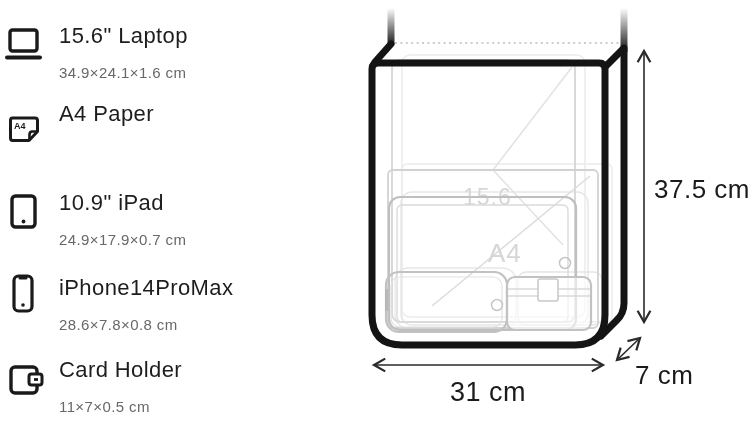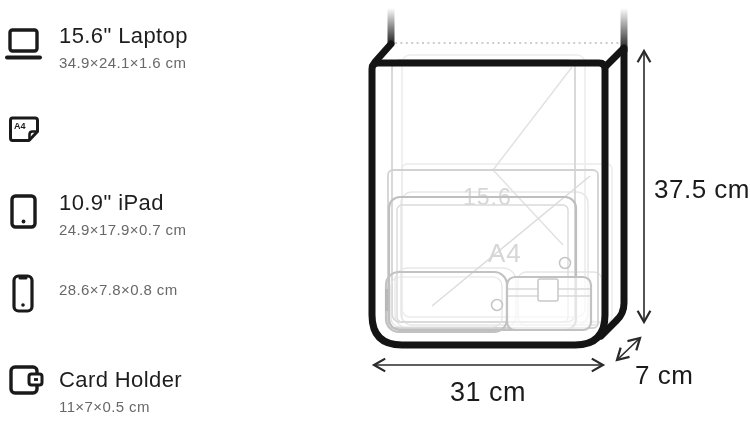--- a/index.html
+++ b/index.html
@@ -7,21 +7,21 @@
     width:750px;height:426px;position:relative;background:#ffffff;
     font-family:"Liberation Sans", sans-serif;overflow:hidden;
     -webkit-font-smoothing:antialiased;
   }
   .stage{position:absolute;inset:0;}
   .row-text{position:absolute;left:59px;}
   .row-title{
     font-size:22px;line-height:25px;color:#1d1d1f;letter-spacing:.4px;white-space:nowrap;
   }
   .row-dims{
-    font-size:15px;line-height:18px;color:#686868;letter-spacing:.4px;margin-top:6px;white-space:nowrap;
+    font-size:15px;line-height:18px;color:#686868;letter-spacing:.4px;margin-top:16px;white-space:nowrap;
   }
   .icon{position:absolute;}
   svg{display:block;}
   .diagram{position:absolute;left:350px;top:0;overflow:visible;}
   .dim-label{fill:#1b1b1b;letter-spacing:.5px;}
   .watermark{fill:#d6d6d6;letter-spacing:1px;}
 </style>
 </head>
 <body>
 
@@ -39,20 +39,21 @@
   </div>
 
   <span class="icon" style="left:8px;top:116px">
     <svg width="32" height="27" viewBox="0 0 32 27">
       <path d="M4.5,2 H27 Q29.5,2 29.5,4.5 V15.5 L21,24.5 H4.5 Q2.5,24.5 2.5,22 V4.5 Q2.5,2 4.5,2 Z" fill="none" stroke="#1a1a1a" stroke-width="3" stroke-linejoin="round"></path>
       <path d="M29,15.5 H24.5 Q21.5,15.5 21.5,18.5 V24" fill="none" stroke="#1a1a1a" stroke-width="2.6"></path>
       <text x="6" y="12.5" font-size="9" font-weight="bold" fill="#1a1a1a">A4</text>
     </svg>
   </span>
   <div class="row-text" style="top:101px">
+    <div class="row-title">A4 Paper</div>
   </div>
 
   <span class="icon" style="left:10px;top:194px">
     <svg width="27" height="35" viewBox="0 0 27 35">
       <rect x="2" y="2" width="23" height="31" rx="3.5" fill="none" stroke="#1a1a1a" stroke-width="3.4"></rect>
       <circle cx="13.5" cy="27.5" r="1.9" fill="#1a1a1a"></circle>
     </svg>
   </span>
   <div class="row-text" style="top:190px">
     <div class="row-title">10.9" iPad</div>
@@ -60,31 +61,32 @@
   </div>
 
   <span class="icon" style="left:12px;top:274px">
     <svg width="22" height="39" viewBox="0 0 22 39">
       <rect x="2" y="2" width="18" height="35" rx="4.5" fill="none" stroke="#1a1a1a" stroke-width="3.2"></rect>
       <rect x="6.5" y="2" width="9" height="3.6" rx="1.6" fill="#1a1a1a"></rect>
       <circle cx="11" cy="31" r="1.8" fill="#1a1a1a"></circle>
     </svg>
   </span>
   <div class="row-text" style="top:275px">
+    <div class="row-title">iPhone14ProMax</div>
     <div class="row-dims">28.6×7.8×0.8 cm</div>
   </div>
 
   <span class="icon" style="left:8px;top:362px">
     <svg width="37" height="35" viewBox="0 0 37 35">
       <rect x="3" y="5" width="26" height="26" rx="4" fill="none" stroke="#1a1a1a" stroke-width="3.4"></rect>
       <rect x="21" y="12" width="13" height="11" rx="2.5" fill="#ffffff" stroke="#1a1a1a" stroke-width="3"></rect>
       <line x1="26" y1="17.5" x2="30" y2="17.5" stroke="#1a1a1a" stroke-width="2.8"></line>
     </svg>
   </span>
-  <div class="row-text" style="top:367px">
+  <div class="row-text" style="top:357px">
     <div class="row-title">Card Holder</div>
     <div class="row-dims">11×7×0.5 cm</div>
   </div>
 
   <svg class="diagram" width="400" height="426" viewBox="0 0 400 426">
     <defs>
       <linearGradient id="fadeL" gradientUnits="userSpaceOnUse" x1="0" y1="8" x2="0" y2="46">
         <stop offset="0" stop-color="#141414" stop-opacity="0"></stop>
         <stop offset="1" stop-color="#141414" stop-opacity="1"></stop>
       </linearGradient>

